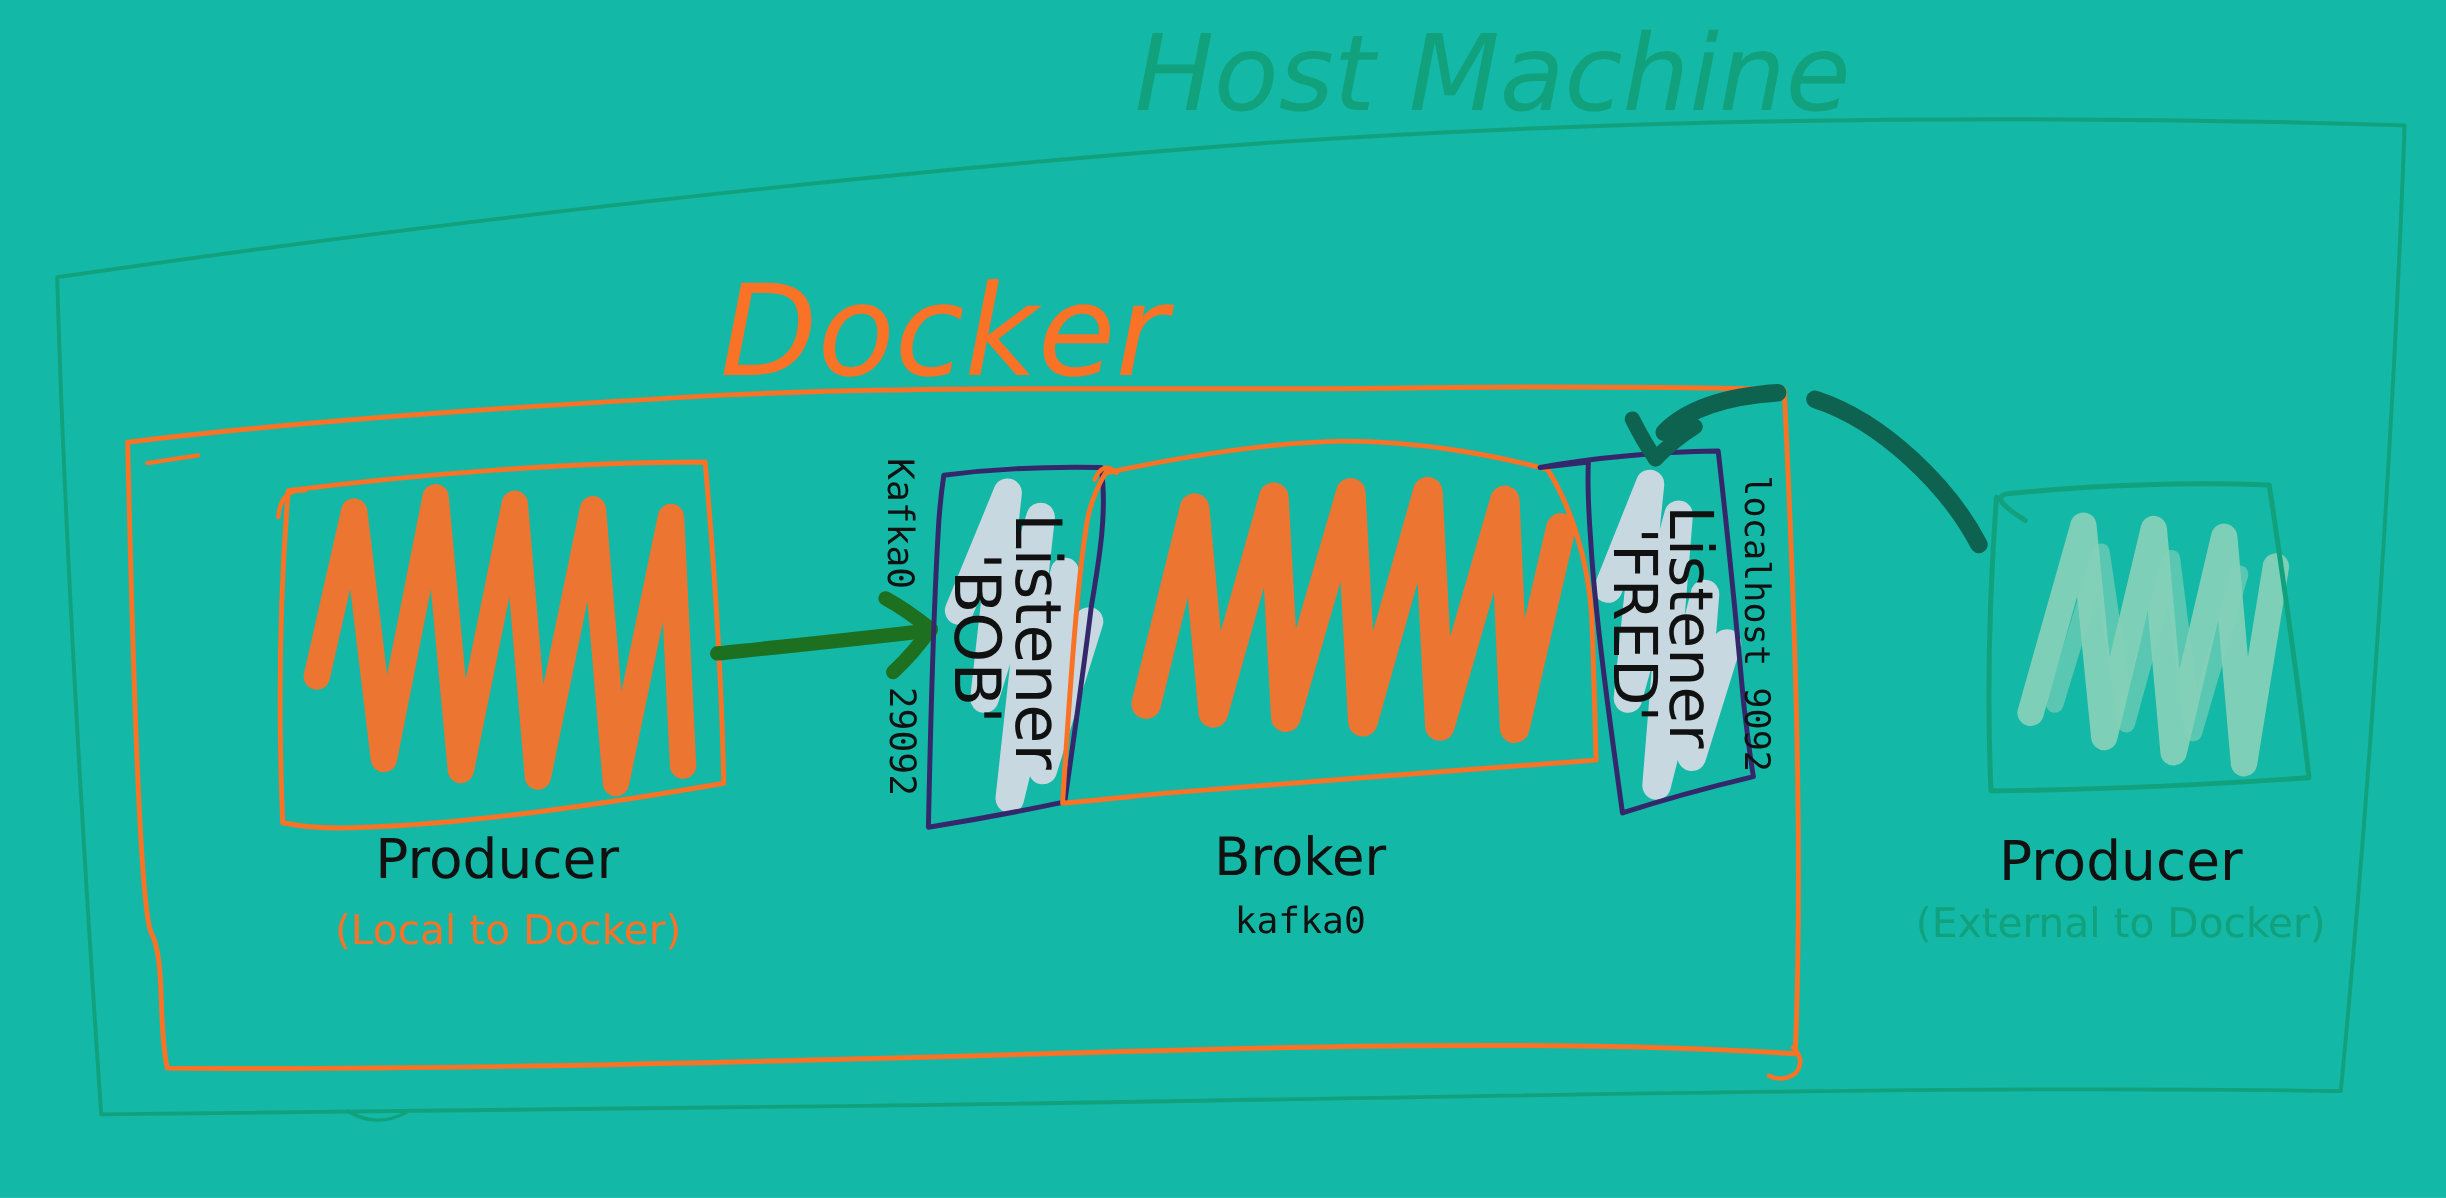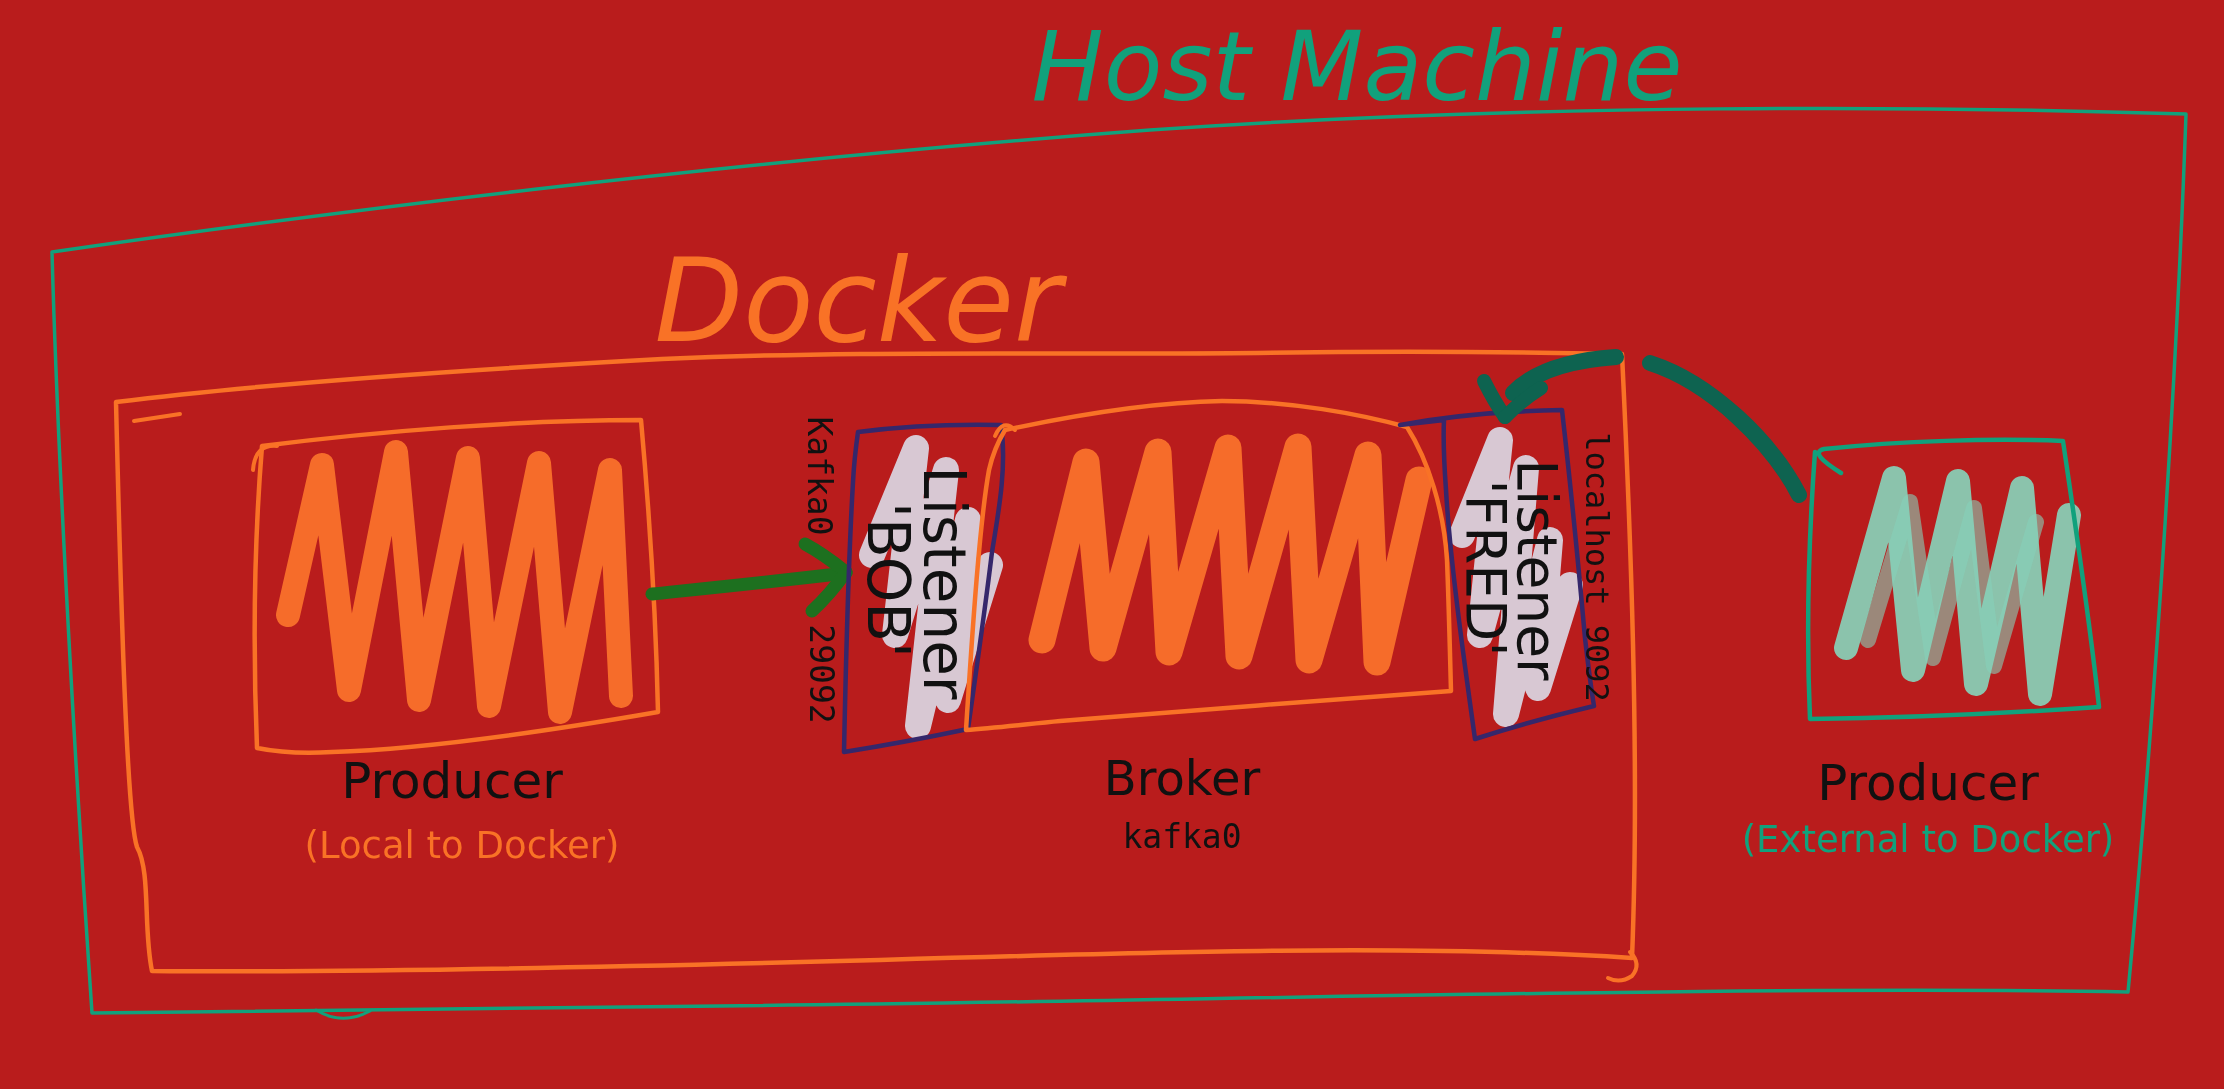--- a/index.html
+++ b/index.html
@@ -1,16 +1,16 @@
 <!DOCTYPE html>
 <html><head>
 <meta charset="utf-8">
 <style>
   html,body{margin:0;padding:0;background:#ffffff;}
-  .stage{position:relative;width:2224px;height:1089px;background:#b91c1c;overflow:hidden;}
+  .stage{position:relative;width:2224px;height:1089px;background:#14b8a6;overflow:hidden;}
   svg{display:block;}
   svg text{font-family:"DejaVu Sans",sans-serif;}
   svg text.mono{font-family:"DejaVu Sans Mono",monospace;}
   svg text.script{font-style:italic;}
   .stroke{fill:none;stroke-linecap:round;stroke-linejoin:round;}
   .vtext{text-anchor:middle;dominant-baseline:central;}
   .htext{text-anchor:middle;}
 </style>
 </head>
 <body>

